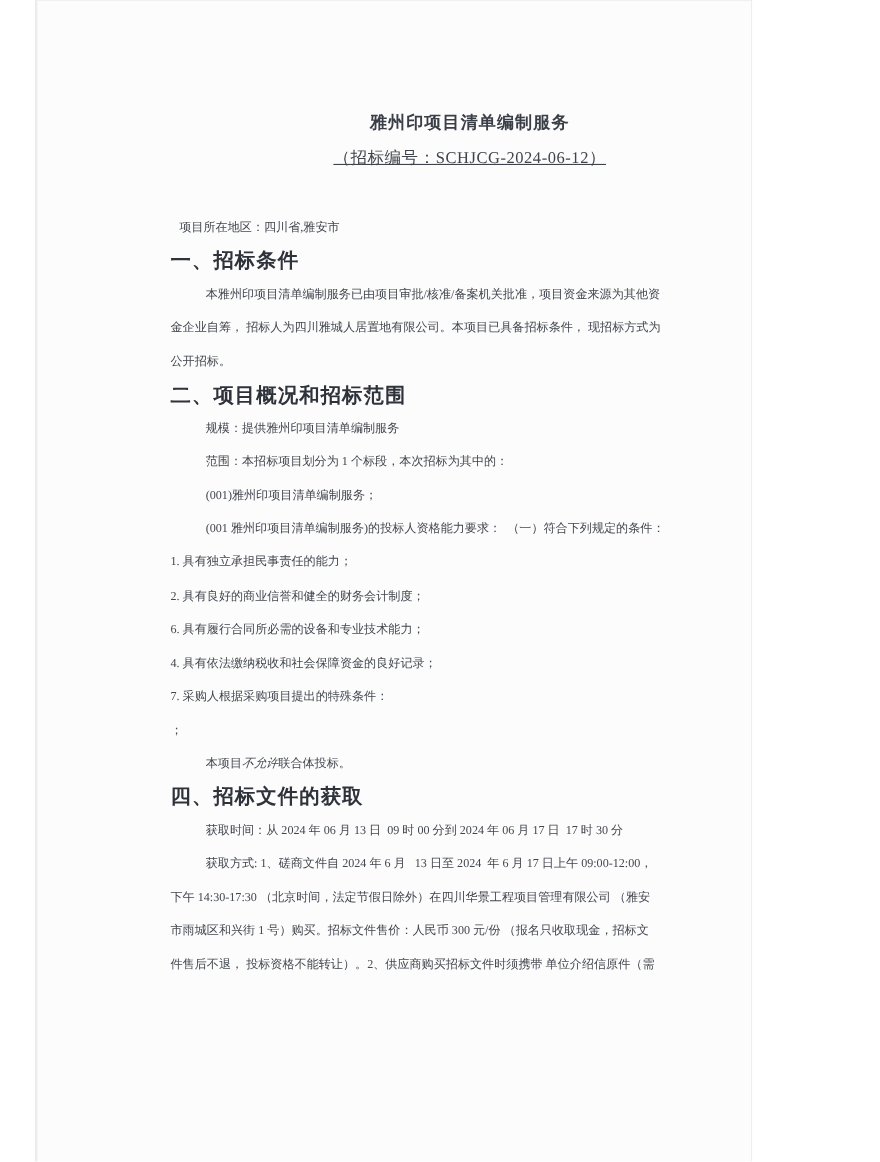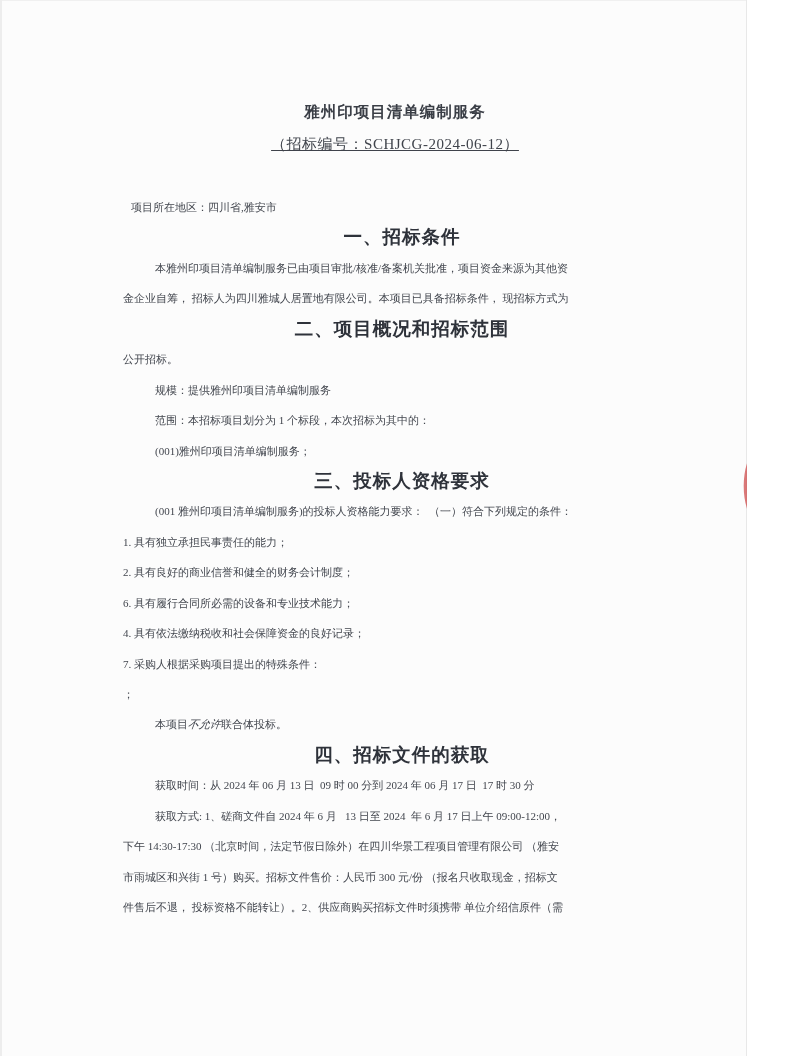--- a/index.html
+++ b/index.html
@@ -1,45 +1,46 @@
 <!DOCTYPE html>
 <html><head>
 <meta charset="utf-8">
 <style>
   html,body { margin:0; padding:0; background:#ffffff; }
   .page {
     position:relative;
-    width:747px; height:1056px;
+    width:652px; height:1056px;
     background:#fcfcfc;
     overflow:hidden;
     box-shadow: inset 2px 0 0 #ededed, inset 1px 0 0 #d9d9d9,
                 inset -1px 0 0 #e8e8e8, inset 0 1px 0 #f0f0f0;
     font-family:"Liberation Serif","DejaVu Serif",serif;
     color:#42464e;
+    margin-left:32px;
   }
   .content {
     position:absolute; left:123px; top:95px; width:558px;
   }
   .title-row {
     text-align:center; font-size:15.5px; font-weight:bold;
     line-height:33px; height:33px; letter-spacing:1px; color:#3a3e46;
     padding-right:14px; white-space:pre;
   }
   .subtitle-row {
     text-align:center; font-size:15px; line-height:33px; height:33px;
     letter-spacing:0.5px; color:#3f434b; padding-right:14px; white-space:pre;text-decoration:underline;
   }
   .rows { margin-top:31px; }
   .row {
     line-height:30.45px; height:30.45px; font-size:11px;
     white-space:pre; overflow:visible;
   }
   .row.heading {
     font-family:"Liberation Sans","DejaVu Sans",sans-serif;
-    font-size:18.5px; font-weight:bold; letter-spacing:1px; color:#2e323a;text-align:center;
+    font-size:18.5px; font-weight:bold; letter-spacing:1px; color:#2e323a;
   }
   .row.indent { padding-left:32px; }
   .row.indent-sm { padding-left:8px; }
   .em-kai {
     font-style:italic; display:inline-block; transform:skewX(-8deg);
   }
   .seal { position:absolute; left:740px; top:407px; pointer-events:none; }
   .seal text {
     font-family:"Liberation Sans","DejaVu Sans",sans-serif;
     font-weight:bold;
@@ -53,28 +54,27 @@
 
     <div class="title-row">雅州印项目清单编制服务</div>
     <div class="subtitle-row">（招标编号：SCHJCG-2024-06-12）</div>
 
     <div class="rows">
       <div class="row indent-sm">项目所在地区：四川省,雅安市</div>
 
       <div class="row heading">一、招标条件</div>
       <div class="row indent">本雅州印项目清单编制服务已由项目审批/核准/备案机关批准，项目资金来源为其他资</div>
       <div class="row">金企业自筹， 招标人为四川雅城人居置地有限公司。本项目已具备招标条件， 现招标方式为</div>
+      <div class="row">公开招标。</div>
+
       <div class="row heading">二、项目概况和招标范围</div>
-
-      <div class="row">公开招标。</div>
       <div class="row indent">规模：提供雅州印项目清单编制服务</div>
       <div class="row indent">范围：本招标项目划分为 1 个标段，本次招标为其中的：</div>
       <div class="row indent">(001)雅州印项目清单编制服务；</div>
 
-      <div class="row heading">三、投标人资格要求</div>
       <div class="row indent">(001 雅州印项目清单编制服务)的投标人资格能力要求：  （一）符合下列规定的条件：</div>
       <div class="row">1. 具有独立承担民事责任的能力；</div>
       <div class="row">2. 具有良好的商业信誉和健全的财务会计制度；</div>
       <div class="row">6. 具有履行合同所必需的设备和专业技术能力；</div>
       <div class="row">4. 具有依法缴纳税收和社会保障资金的良好记录；</div>
       <div class="row">7. 采购人根据采购项目提出的特殊条件：</div>
       <div class="row">；</div>
       <div class="row indent"><span>本项目</span><span class="em-kai">不允许</span><span>联合体投标。</span></div>
 
       <div class="row heading">四、招标文件的获取</div>

